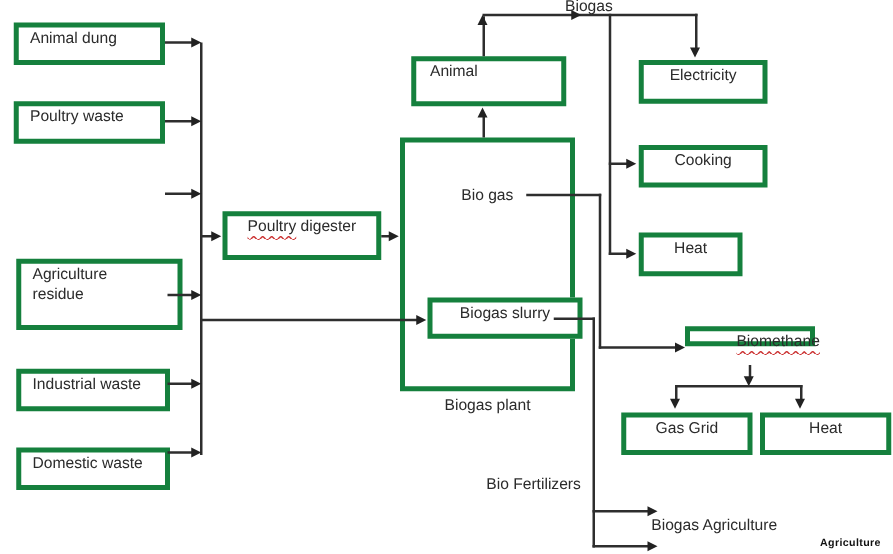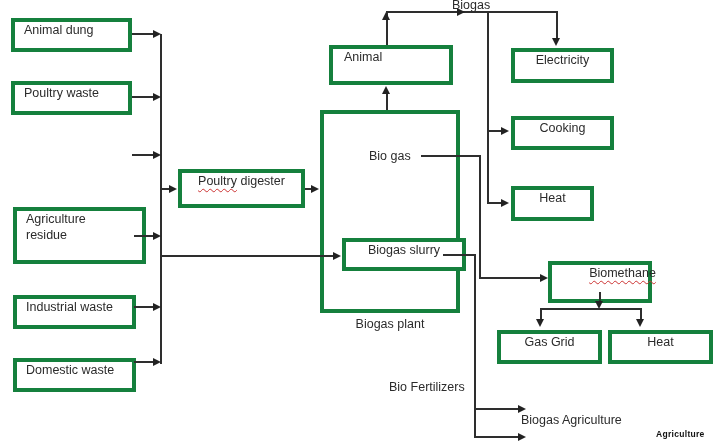--- a/index.html
+++ b/index.html
@@ -60,21 +60,21 @@
   <div class="box c" style="left:511px;top:48px;width:103px;height:35px;">
       <span>Electricity</span>
     </div>
   <div class="box c" style="left:511px;top:116px;width:103px;height:34px;">
       <span>Cooking</span>
     </div>
   <div class="box c" style="left:511px;top:186px;width:83px;height:35px;">
       <span>Heat</span>
     </div>
 
-  <div class="box c" style="left:548px;top:261px;width:104px;height:42px;padding-left:45px;">
+  <div class="box c" style="left:548px;top:261px;width:104px;height:16px;padding-left:45px;">
       <span class="sq">Biomethane</span>
     </div>
   <div class="box c" style="left:497px;top:330px;width:105px;height:34px;">
       <span>Gas Grid</span>
     </div>
   <div class="box c" style="left:608px;top:330px;width:105px;height:34px;">
       <span>Heat</span>
     </div>
 
   <div class="lbl" style="left:452px;top:-2px;">Biogas</div>

